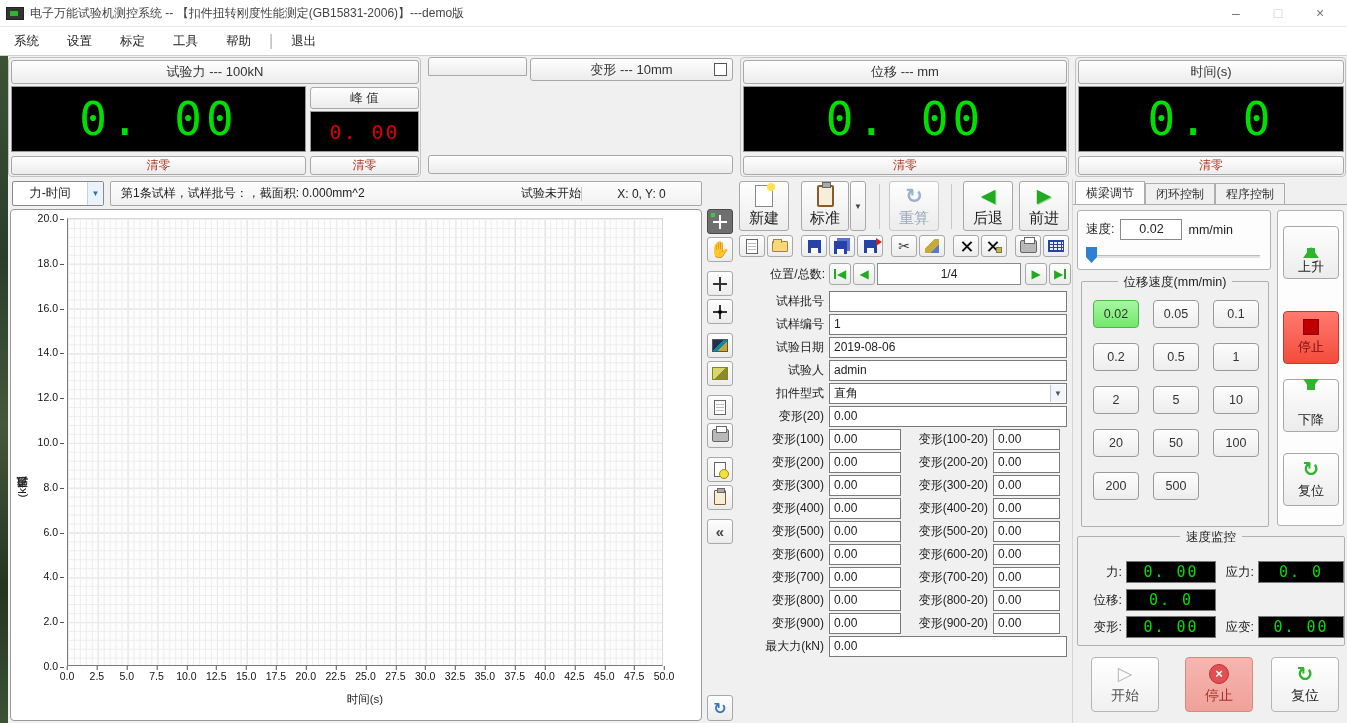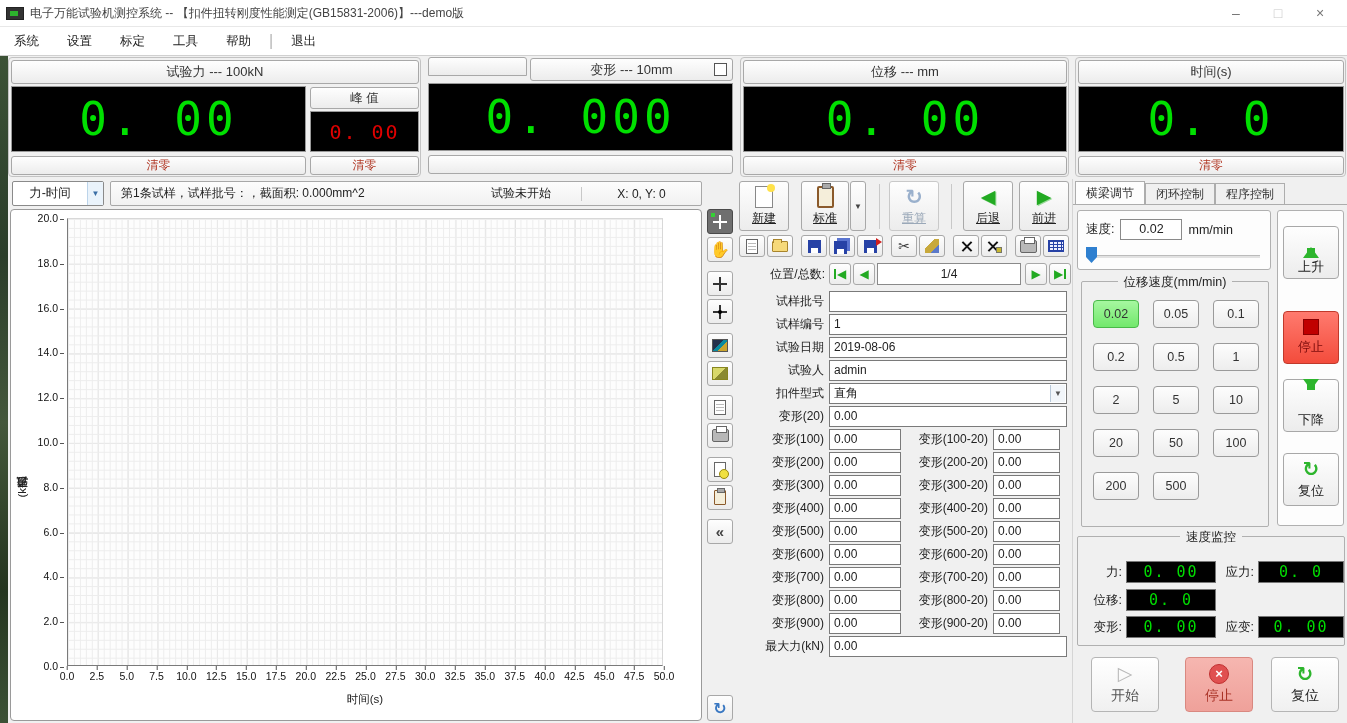--- a/index.html
+++ b/index.html
@@ -66,21 +66,21 @@
   .chart-col { position:absolute; left:8px; top:179px; width:729px; height:544px; }
   .chart-header { position:absolute; left:2px; top:2px; width:695px; height:26px; }
   .curve-select { position:absolute; left:2px; top:0; width:92px; height:25px; background:#fff;
     border:1px solid #8a8a8a; border-radius:2px; display:flex; align-items:center; }
   .curve-select .cs-lbl { flex:1; text-align:center; font-size:12.5px; }
   .cs-arrow { width:16px; height:100%; border-left:1px solid #bcd4ea; background:#eaf3fb; font-size:8px; color:#3a6ea5;
     display:flex; align-items:center; justify-content:center; }
   .chart-status { position:absolute; left:100px; top:0; width:592px; height:25px; background:linear-gradient(#fdfdfd,#f1f1f1);
     border:1px solid #a8a8a8; border-radius:2px; display:flex; align-items:center; font-size:12px; }
   .chart-status .st-main { flex:1; padding-left:10px; }
-  .chart-status .st-state { width:120px; text-align:center; }
+  .chart-status .st-state { width:120px; text-align:right; }
   .chart-status .st-xy { width:120px; text-align:center; border-left:1px solid #c8c8c8; }
 
   .chart-panel { position:absolute; left:2px; top:30px; width:692px; height:512px; background:#fff;
     border:1px solid #9a9a9a; border-radius:4px; }
   .ylabel { position:absolute; left:4px; top:50%; transform:translateY(-50%) ; writing-mode:vertical-rl;
     rotate:180deg; font-size:11.5px; color:#222; }
   .plot-area { position:absolute; left:56px; top:8px; width:596px; height:448px; background:#fdfdfd;
     border-left:1px solid #7a7a7a; border-bottom:1px solid #7a7a7a; border-top:1px solid #d8d8d8; border-right:1px solid #d8d8d8;
     background-image:
       linear-gradient(to right,#ededed 1px,transparent 1px),
@@ -119,21 +119,21 @@
   .ico-clipsm { width:12px; height:15px; background:#f5eeda; border:1px solid #8B5A2B; border-radius:1px; position:relative; }
   .ico-clipsm::before { content:''; position:absolute; left:2px; top:-3px; width:6px; height:3px; background:#aaa; border:1px solid #666; }
   .glyph-rewind { font-size:15px; color:#444; font-weight:bold; }
   .chart-refresh { position:absolute; left:699px; top:516px; width:26px; height:26px;
     display:flex; align-items:center; justify-content:center; font-size:16px; font-weight:bold; color:#3a78c2; }
 
   
   .mid-col { position:absolute; left:737px; top:179px; width:334px; height:544px; }
   .bigbar { position:absolute; left:0; top:2px; width:334px; height:52px; }
   .bigbtn { position:absolute; top:0; height:50px; display:flex; flex-direction:column; align-items:center; justify-content:center; gap:2px; }
-  .bigbtn span.lbl { font-size:12px;text-decoration:underline; }
+  .bigbtn span.lbl { font-size:15px; }
   .ico-page { width:18px; height:22px; background:#fff; border:1px solid #888; position:relative; }
   .ico-page::after { content:''; position:absolute; top:-3px; right:-3px; width:8px; height:8px; background:#ffe24a; border-radius:50%; }
   .ico-clip { width:17px; height:22px; background:#f5eeda; border:2px solid #8B5A2B; border-radius:2px; position:relative; }
   .ico-clip::before { content:''; position:absolute; left:3px; top:-5px; width:7px; height:4px; background:#aaa; border:1px solid #666; }
   .ico-refresh { font-size:21px; font-weight:bold; color:#9ab0cc; line-height:22px; }
   .garr { font-size:19px; color:#22aa22; line-height:22px; text-shadow:1px 1px 0 #9adb9a; }
   .bigdrop { position:absolute; top:0; height:50px; width:16px; display:flex; align-items:center; justify-content:center; font-size:8px; color:#444; }
   .vsep { position:absolute; top:3px; width:1px; height:45px; background:#c8c8c8; }
   .bigbtn.disabled { border-color:#c9c9c9; }
   .bigbtn.disabled .lbl { color:#9aa8b8; }
@@ -271,21 +271,20 @@
       <div class="btn3d clearlbl" id="pk-clear">清零</div>
     </div>
 
     <div class="btn3d emptytab"></div>
 
     <div class="gframe" id="g-deform">
       <div class="ghead btn3d" id="df-head">
         <span>变形 --- 10mm</span>
         <span id="df-check"></span>
       </div>
-      <div class="digital" id="df-disp">0. 000</div>
       <div class="btn3d" id="df-bar"></div>
     </div>
 
     <div class="gframe" id="g-disp">
       <div class="ghead btn3d" id="dp-head">位移 --- mm</div>
       <div class="digital" id="dp-disp">0. 00</div>
       <div class="btn3d clearlbl" id="dp-clear">清零</div>
     </div>
 
     <div class="gframe" id="g-time">

